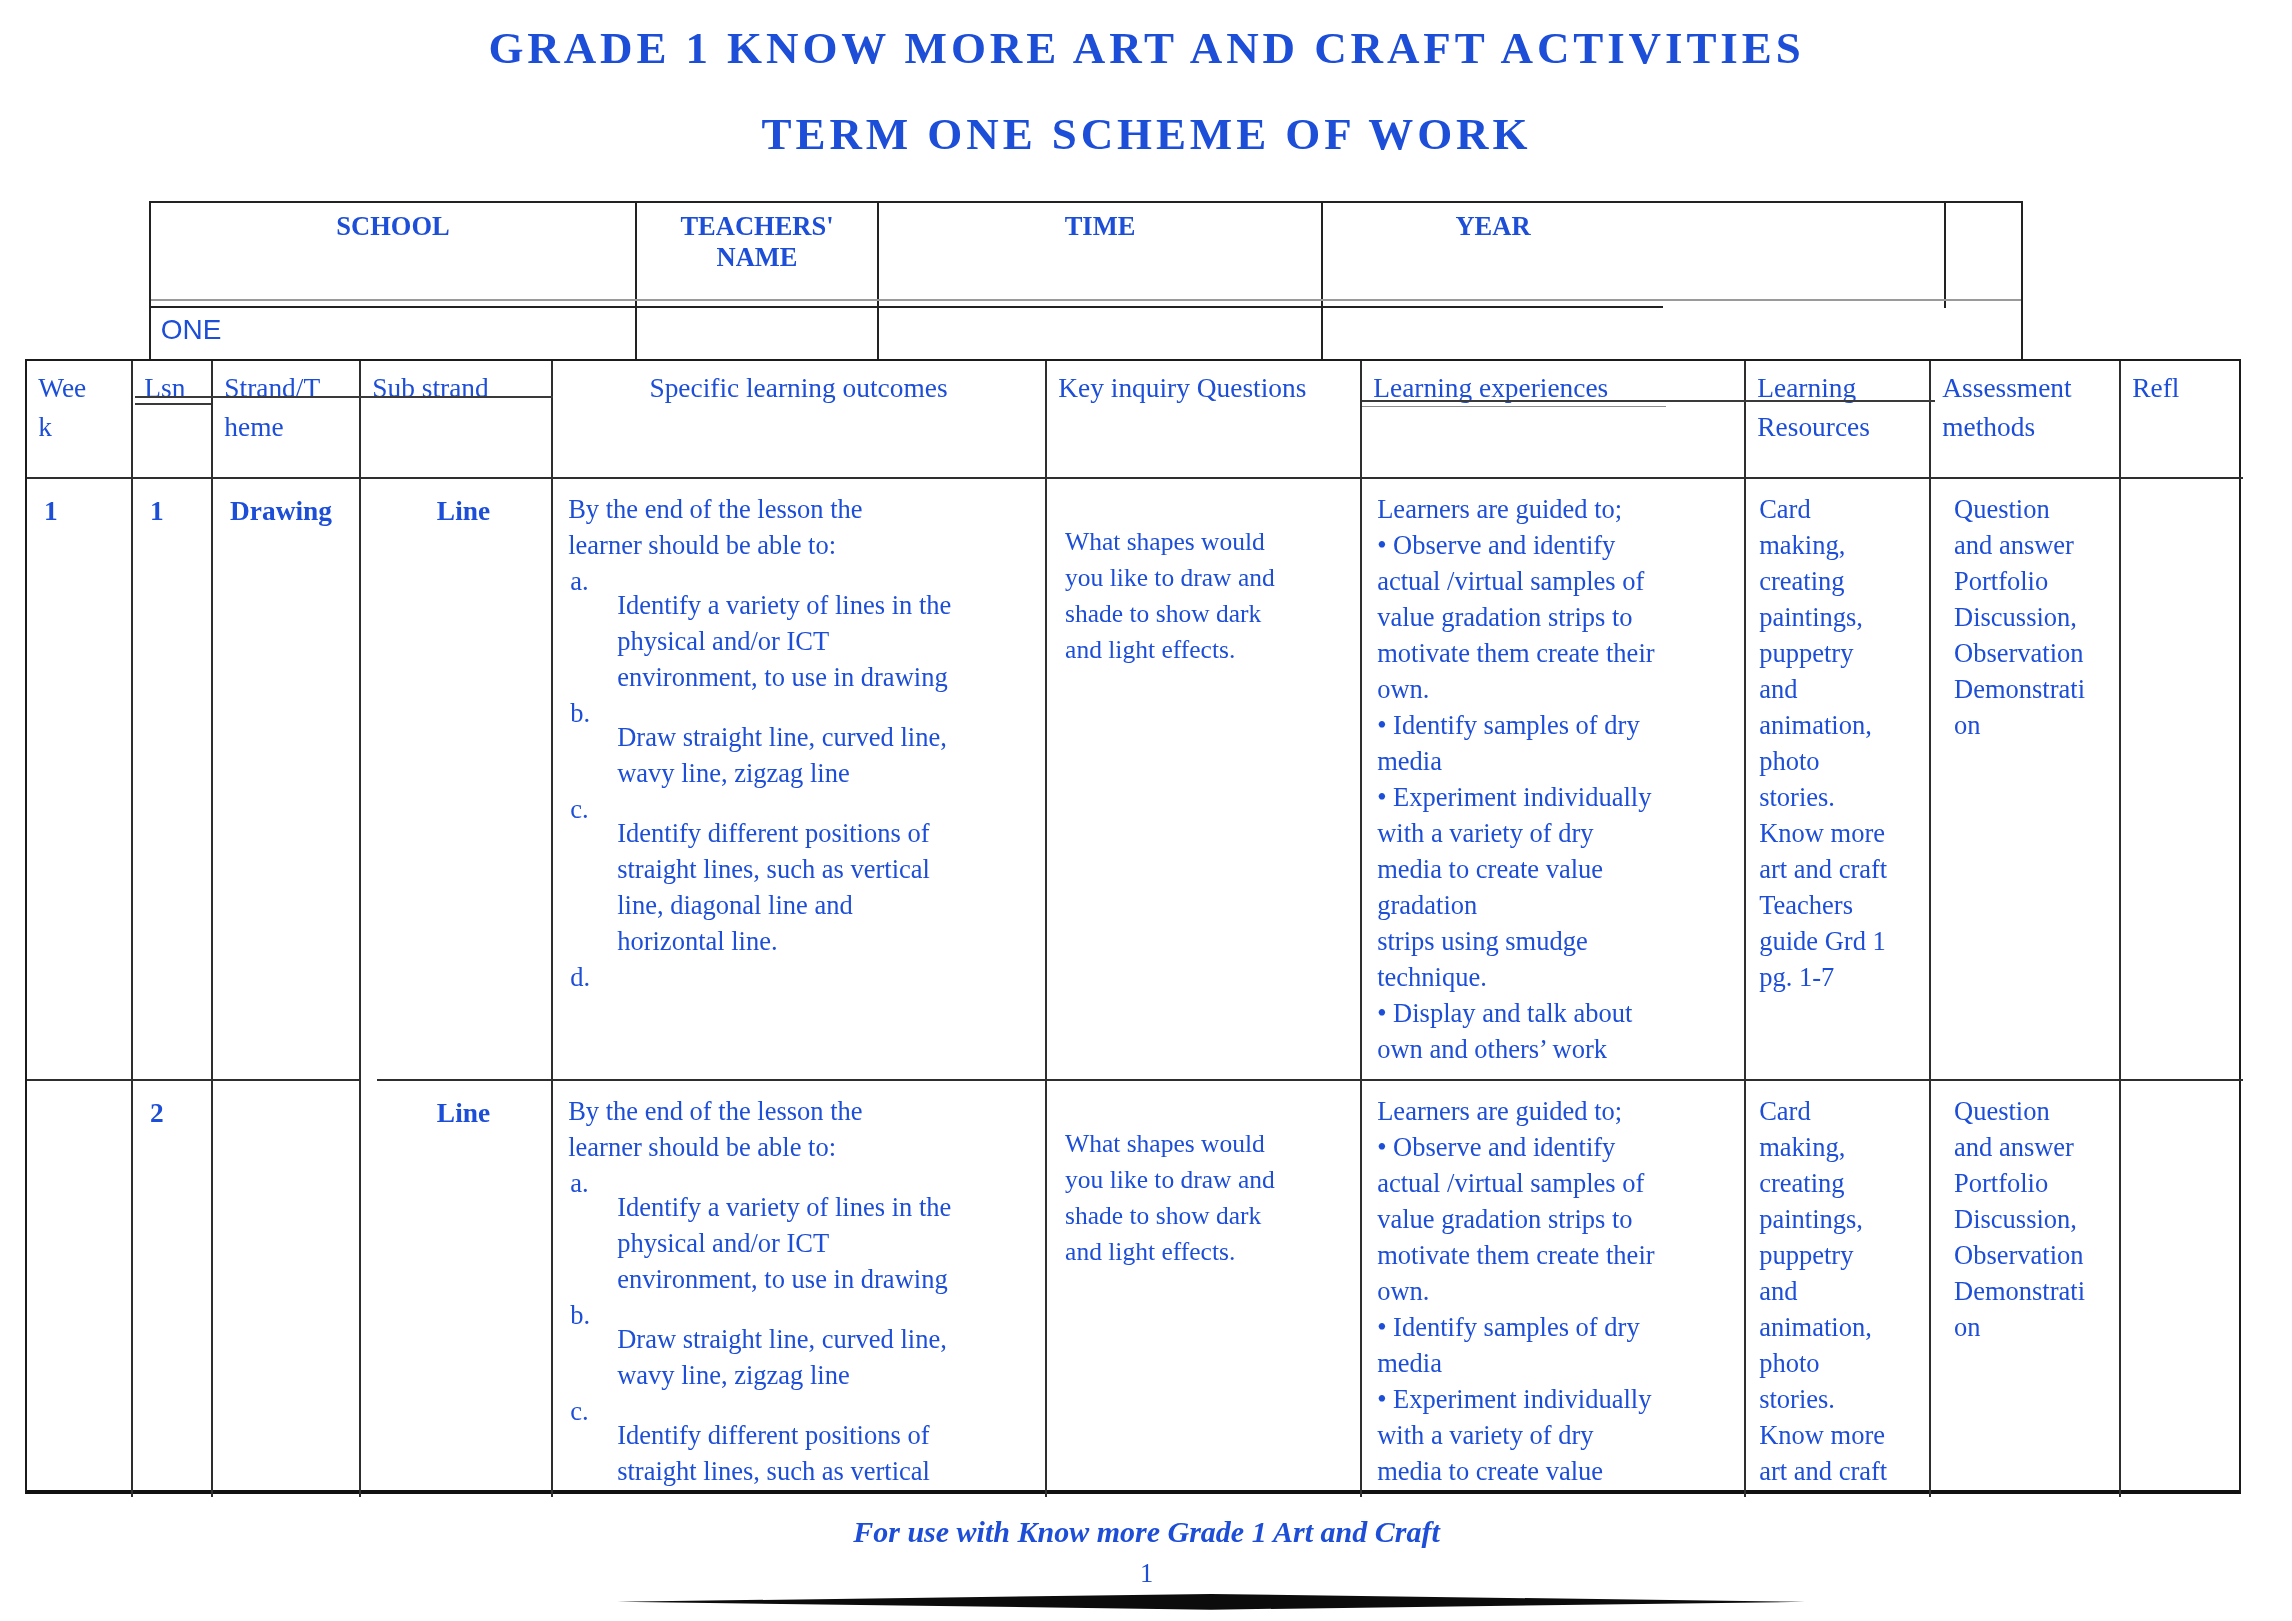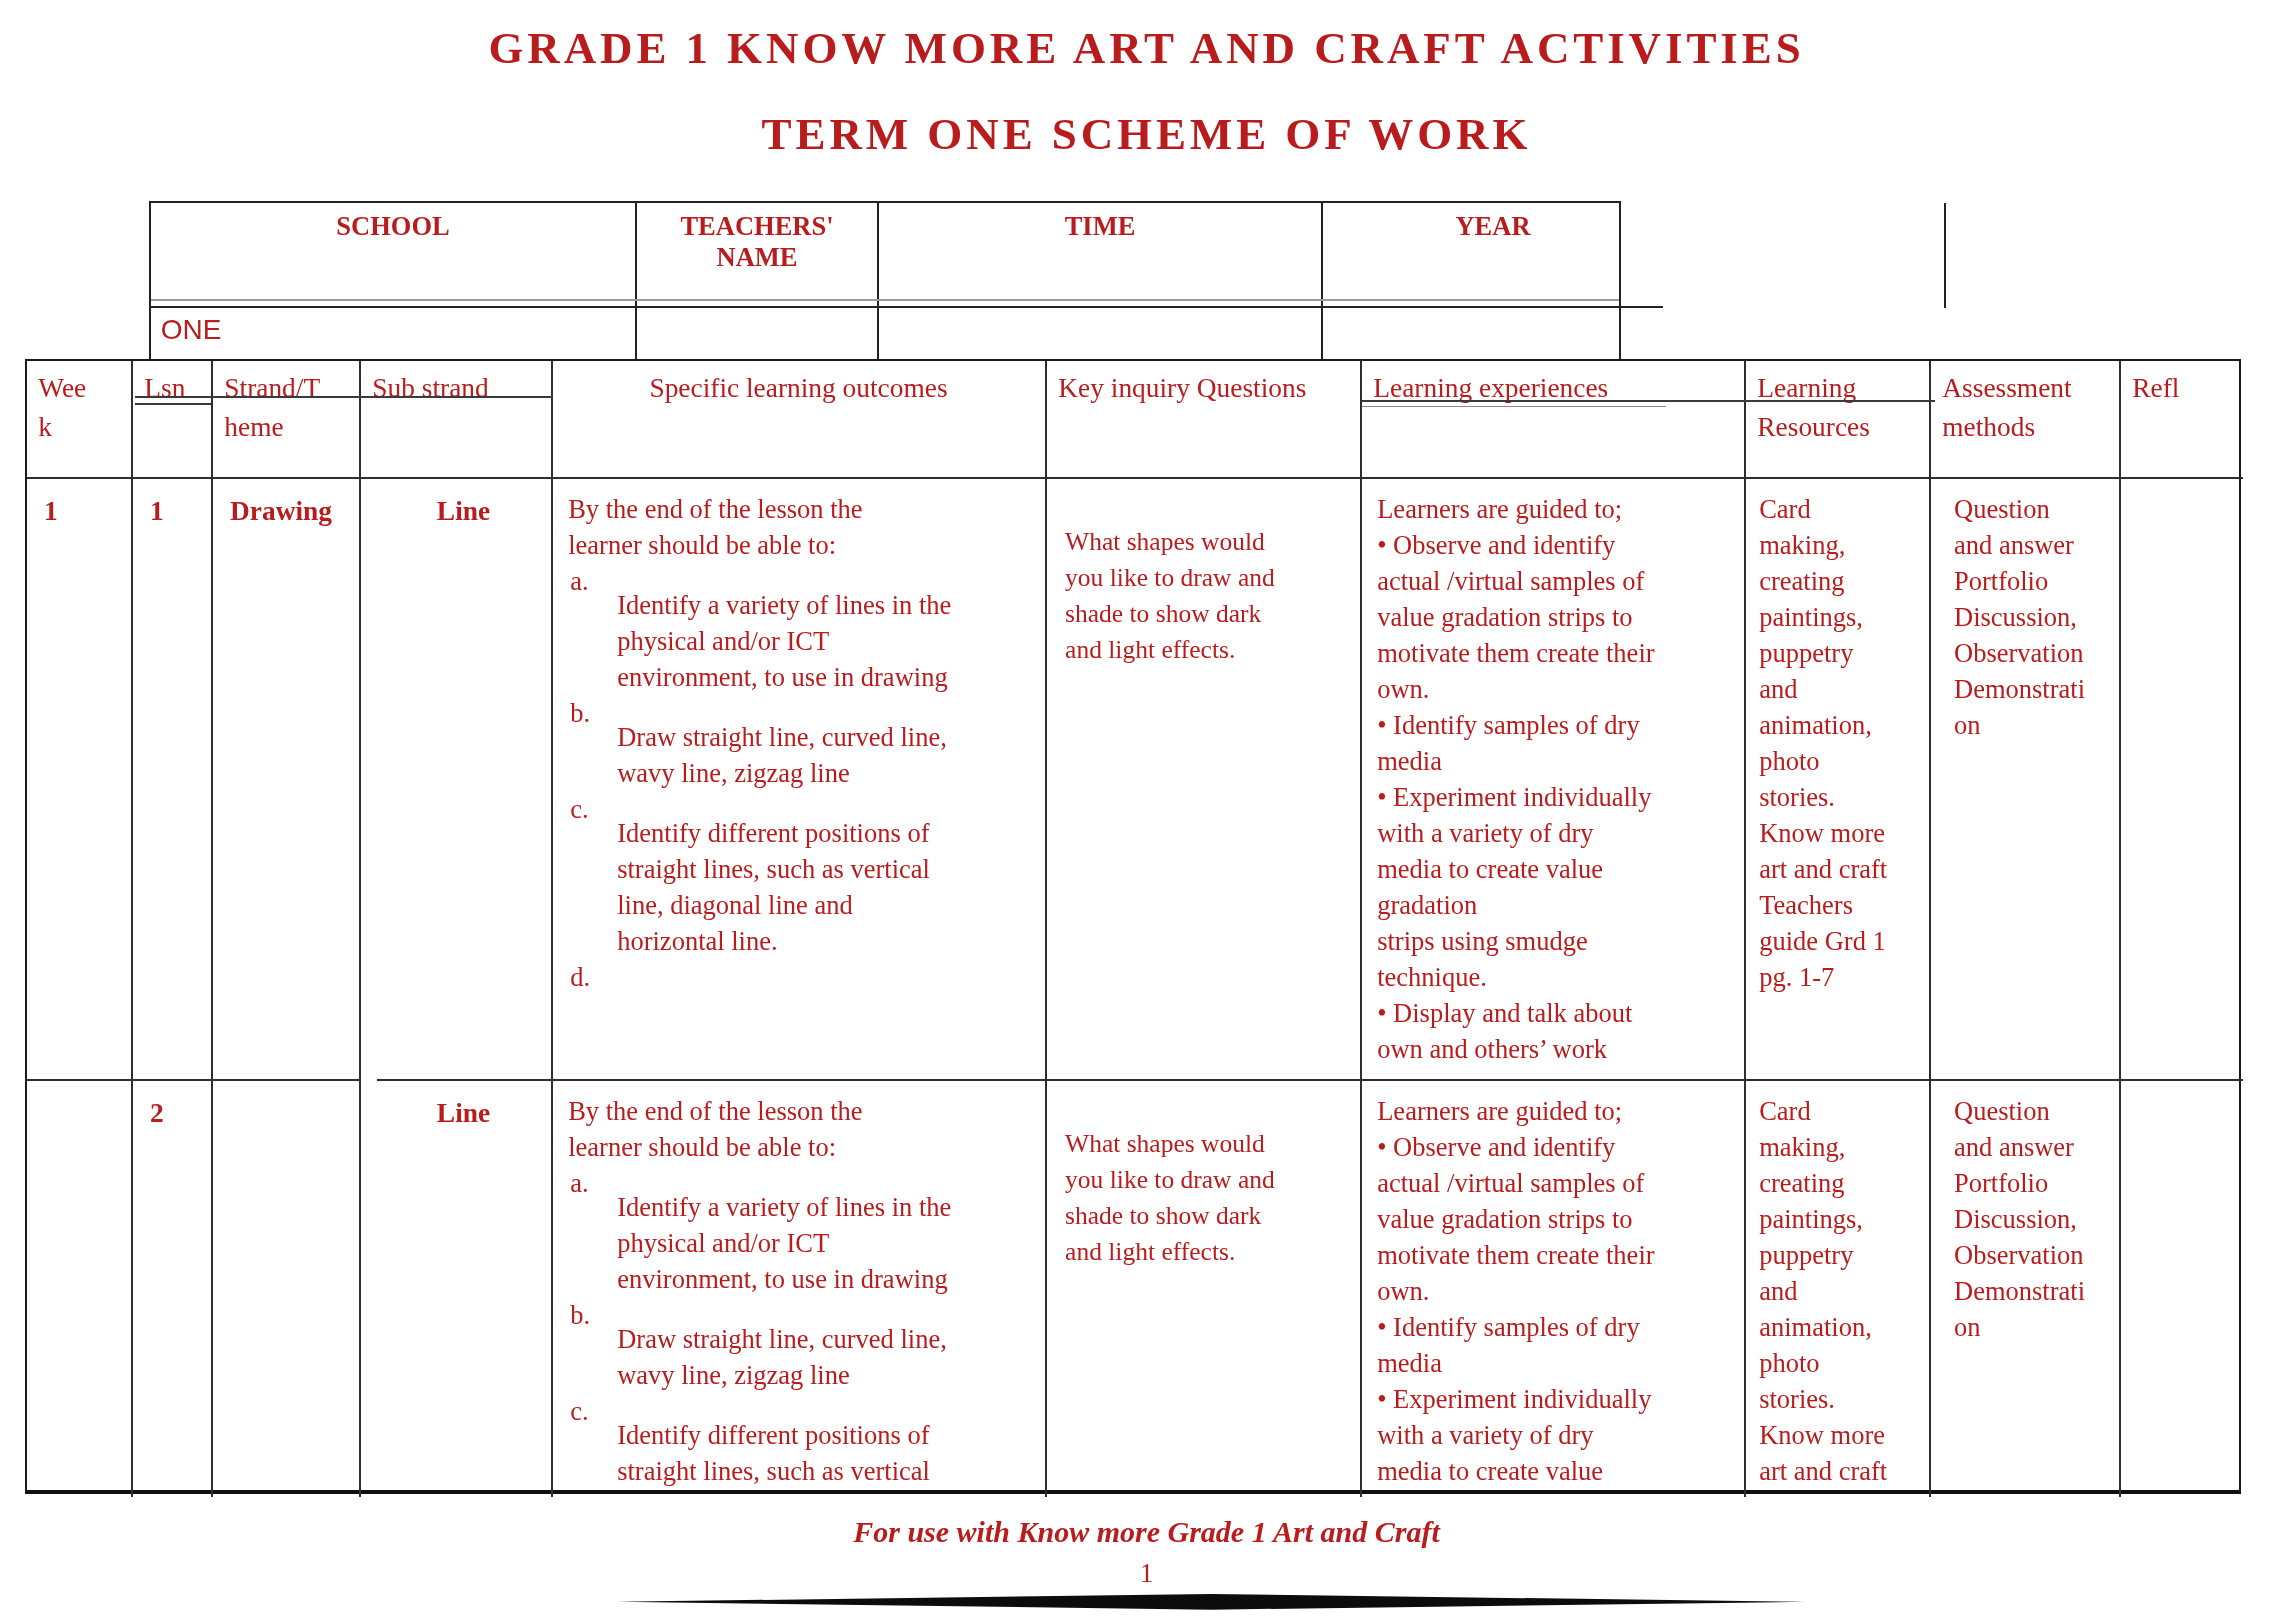--- a/index.html
+++ b/index.html
@@ -1,30 +1,30 @@
 <!DOCTYPE html>
 <html><head>
 <meta charset="utf-8">
 <style>
   html,body{margin:0;padding:0;background:#e8e8e8;}
   *{box-sizing:border-box;}
   .page{
     position:relative;width:2293px;height:1621px;background:#ffffff;
-    font-family:"Liberation Serif", serif;color:#b91c1c;overflow:hidden;
+    font-family:"Liberation Serif", serif;color:#1d4ed8;overflow:hidden;
   }
   .title{
     position:absolute;left:0;width:2293px;text-align:center;
     font-weight:bold;font-size:45px;letter-spacing:3.9px;white-space:nowrap;
   }
   .title1{top:21.6px;}
   .title2{top:108px;}
 
   
   .info-table{
-    position:absolute;left:149px;top:201px;width:1472px;height:158px;
+    position:absolute;left:149px;top:201px;width:1874px;height:158px;
     display:grid;
     grid-template-columns:486px 242px 444px 340px 283px;
     grid-template-rows:105px 53px;
     border:2px solid #222;border-bottom:none;
   }
   .info-cell{border-right:2px solid #222;overflow:hidden;}
   .info-cell.last{border-right:none;}
   .info-cell.hdr{border-bottom:2.9px solid #222;font-weight:bold;font-size:26.5px;
     text-align:center;padding-top:7.8px;}
   .info-grey-line{position:absolute;left:0;top:96px;width:100%;height:2px;background:#9a9a9a;}

